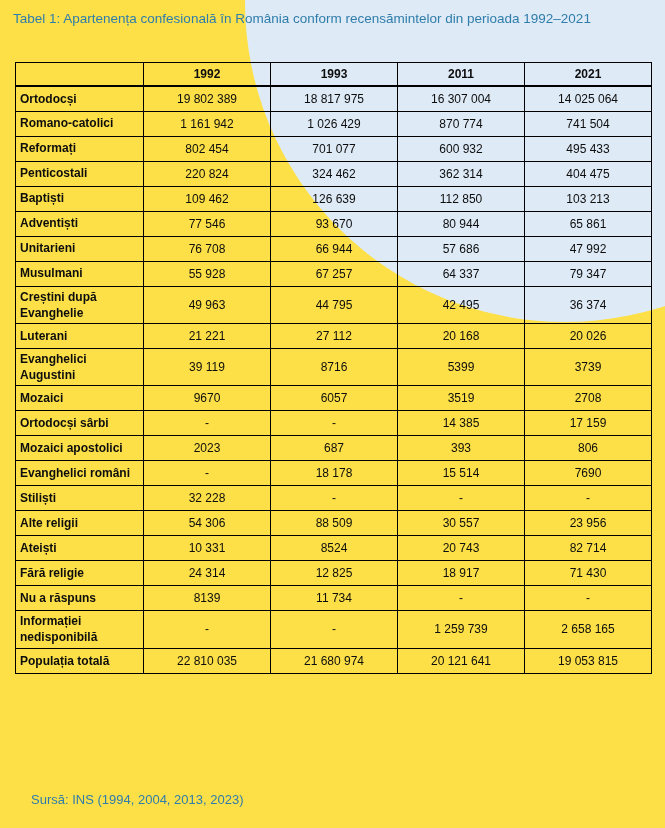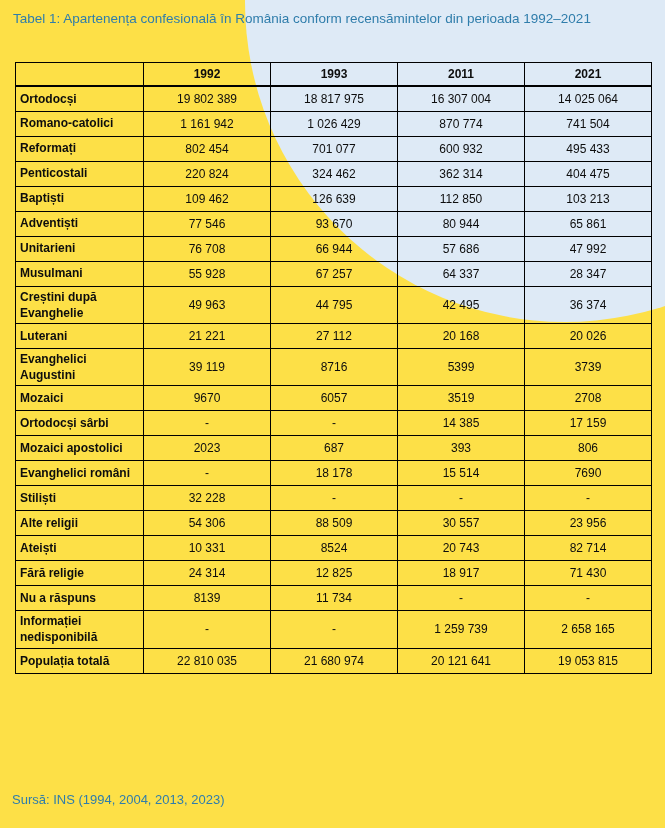--- a/index.html
+++ b/index.html
@@ -71,21 +71,21 @@
     padding: 2px 3px 2px 4px;
     line-height: 1.35;
   }
   table.census td.num {
     font-size: 12px;
     text-align: center;
     padding: 2px 2px;
   }
   .source {
     position: absolute;
-    left: 12px;
+    left: 31px;
     top: 792px;
     font-size: 13px;
     color: #2f7dab;
   }
 </style>
 </head>
 <body>
 
 <div class="page">
 
@@ -158,21 +158,21 @@
           <td class="num">76 708</td>
           <td class="num">66 944</td>
           <td class="num">57 686</td>
           <td class="num">47 992</td>
         </tr>
         <tr>
           <td class="label">Musulmani</td>
           <td class="num">55 928</td>
           <td class="num">67 257</td>
           <td class="num">64 337</td>
-          <td class="num">28 347</td>
+          <td class="num">79 347</td>
         </tr>
         <tr>
           <td class="label">Creștini după Evanghelie</td>
           <td class="num">49 963</td>
           <td class="num">44 795</td>
           <td class="num">42 495</td>
           <td class="num">36 374</td>
         </tr>
         <tr>
           <td class="label">Luterani</td>

